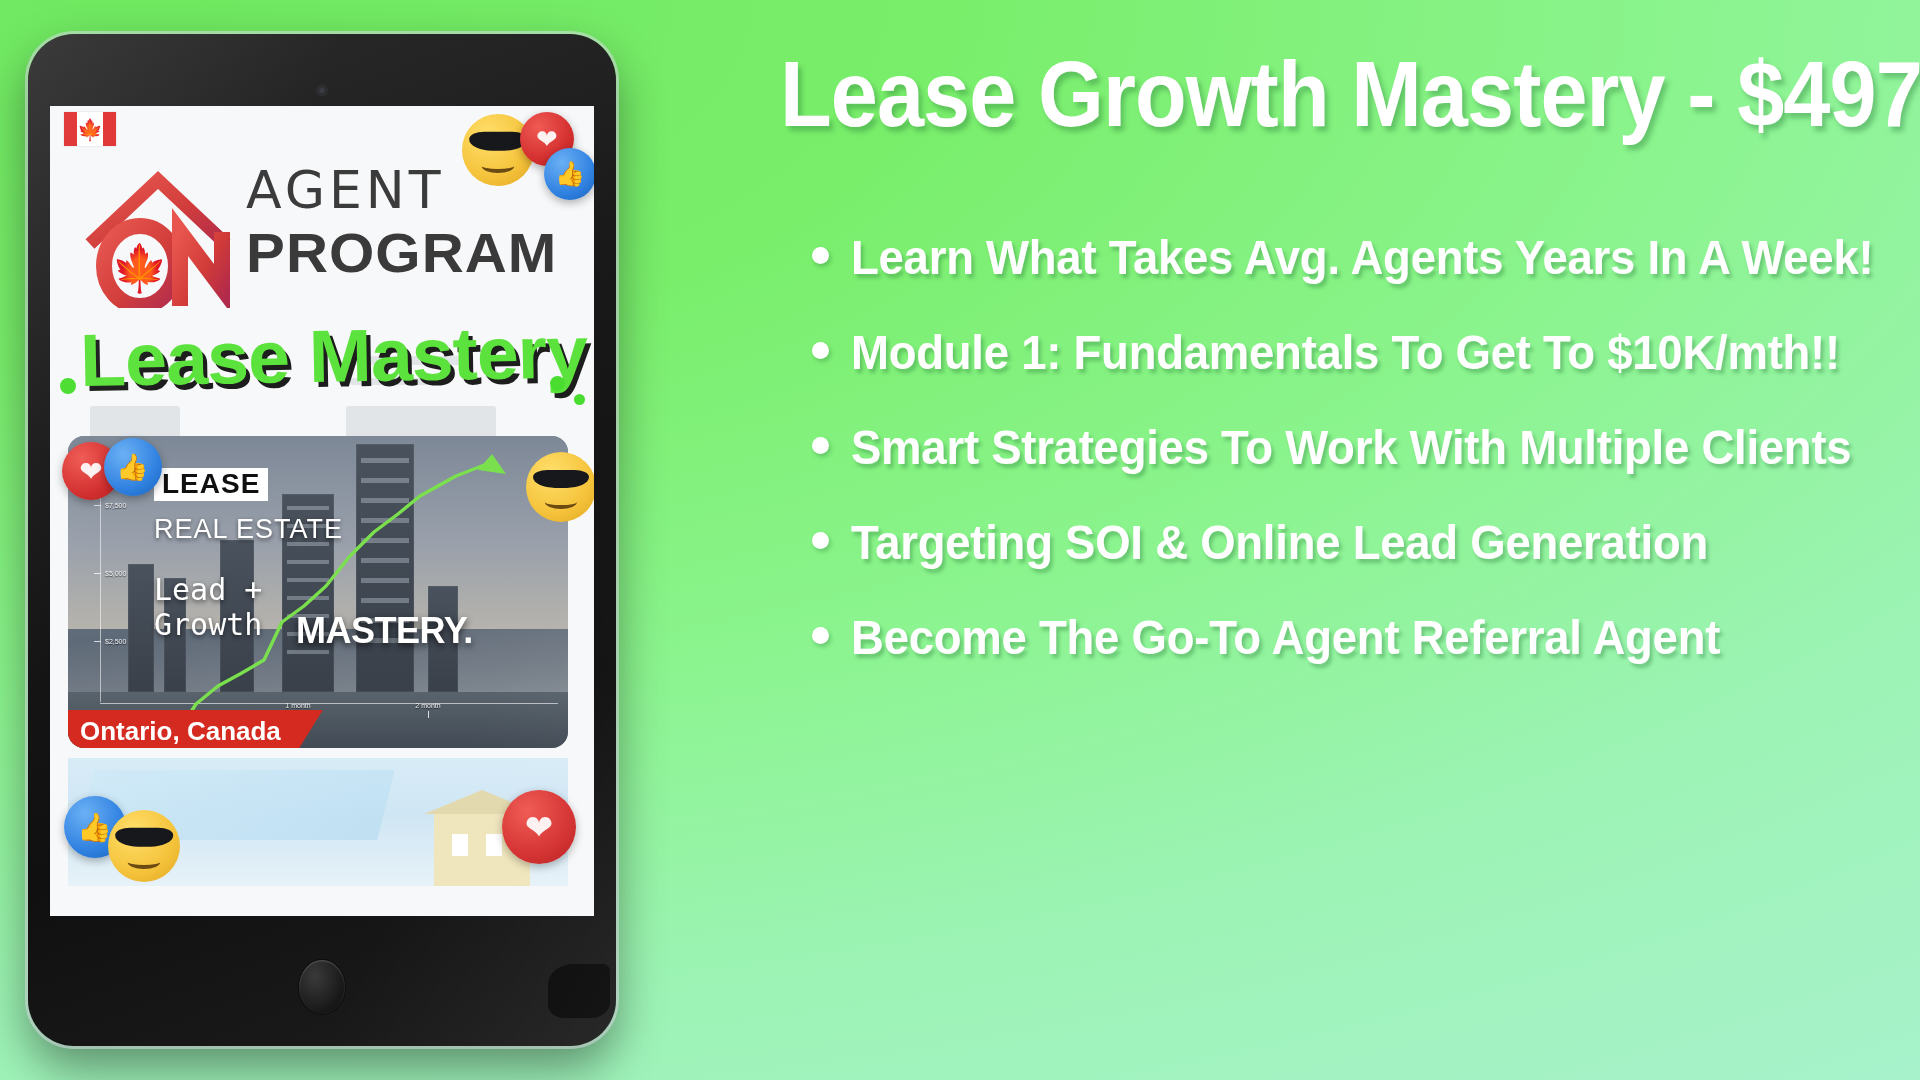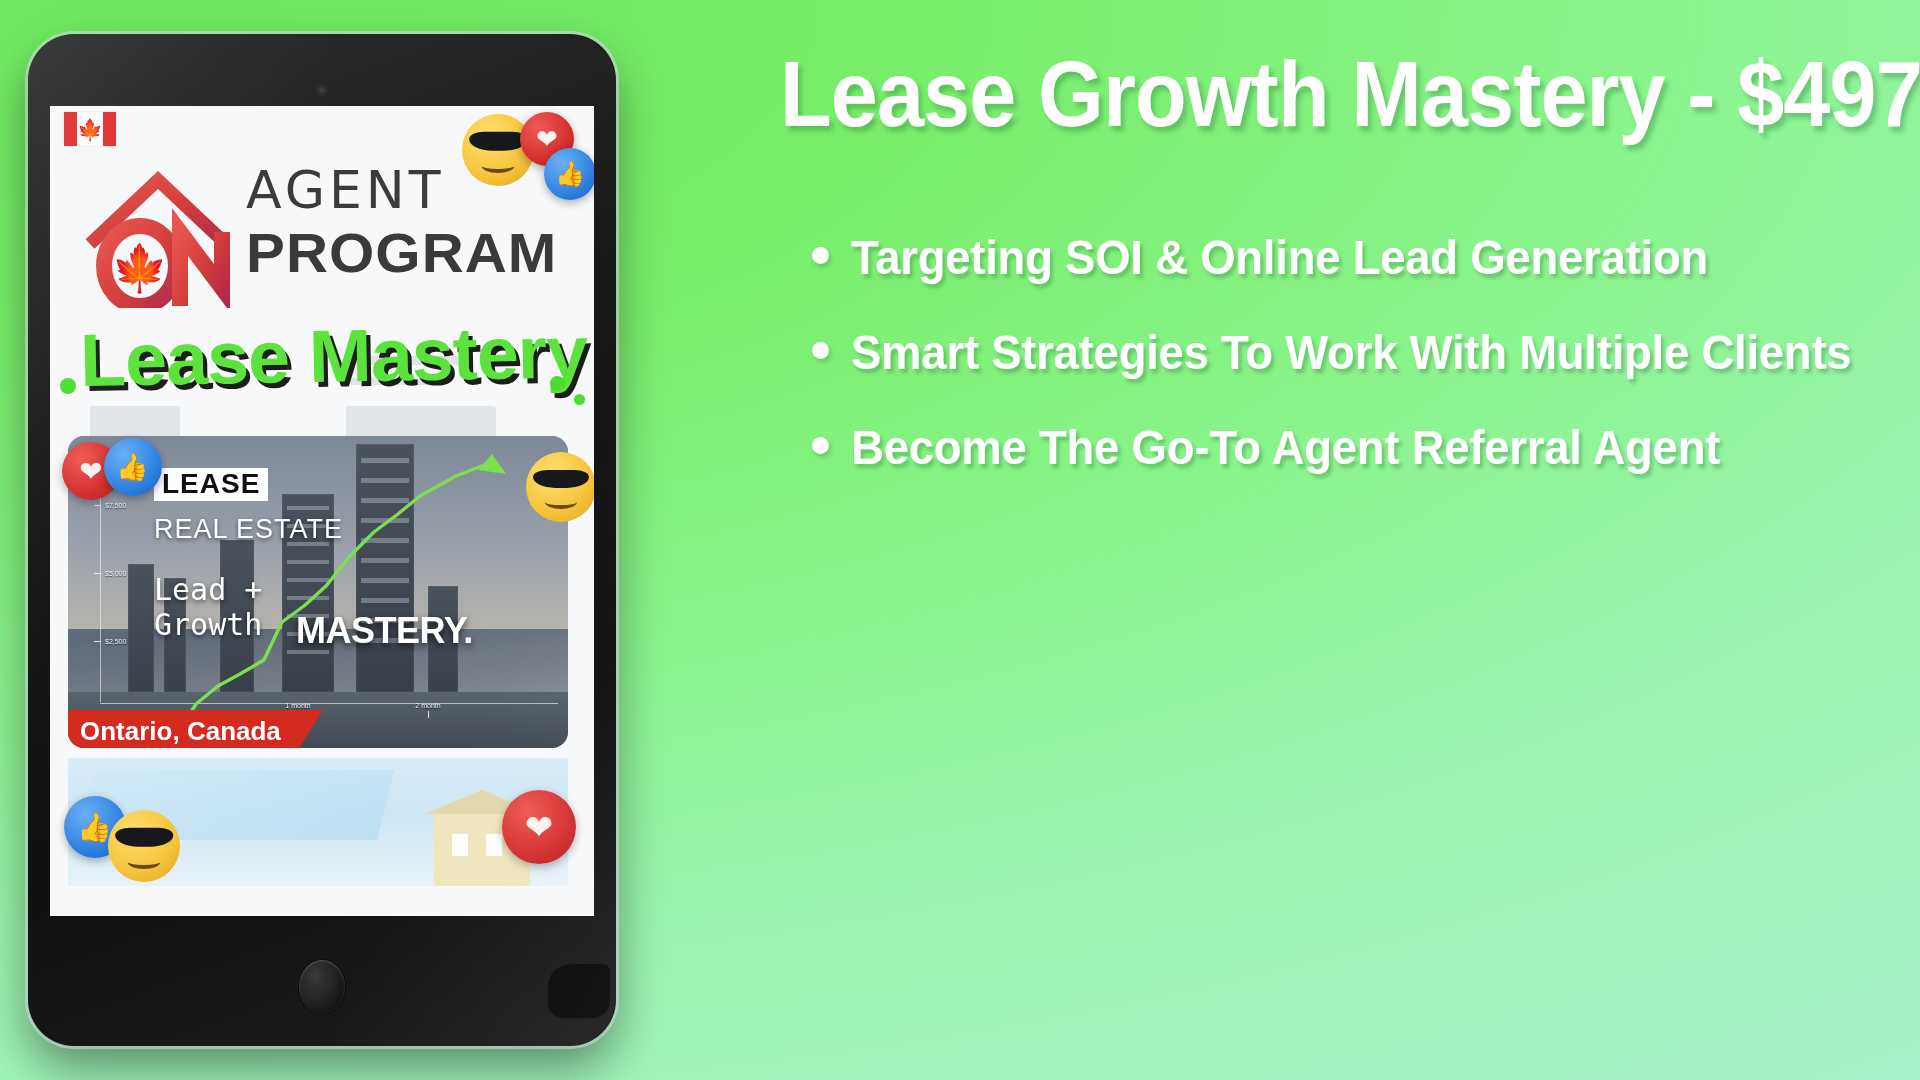--- a/index.html
+++ b/index.html
@@ -360,25 +360,33 @@
   </div>
 </div>
 
 <div id="copy">
 
   <h1 class="headline">Lease Growth Mastery - $497</h1>
 
   <ul class="bullets">
     <li class="bullet">
       <span class="dot"></span>
+      <span class="btxt">Learn What Takes Avg. Agents Years In A Week!</span>
+    </li>
+    <li class="bullet">
+      <span class="dot"></span>
+      <span class="btxt">Module 1: Fundamentals To Get To $10K/mth!!</span>
+    </li>
+    <li class="bullet">
+      <span class="dot"></span>
+      <span class="btxt">Smart Strategies To Work With Multiple Clients</span>
+    </li>
+    <li class="bullet">
+      <span class="dot"></span>
       <span class="btxt">Targeting SOI &amp; Online Lead Generation</span>
     </li>
     <li class="bullet">
       <span class="dot"></span>
-      <span class="btxt">Smart Strategies To Work With Multiple Clients</span>
-    </li>
-    <li class="bullet">
-      <span class="dot"></span>
       <span class="btxt">Become The Go-To Agent Referral Agent</span>
     </li>
   </ul>
 
 </div>
 
 </body></html>

